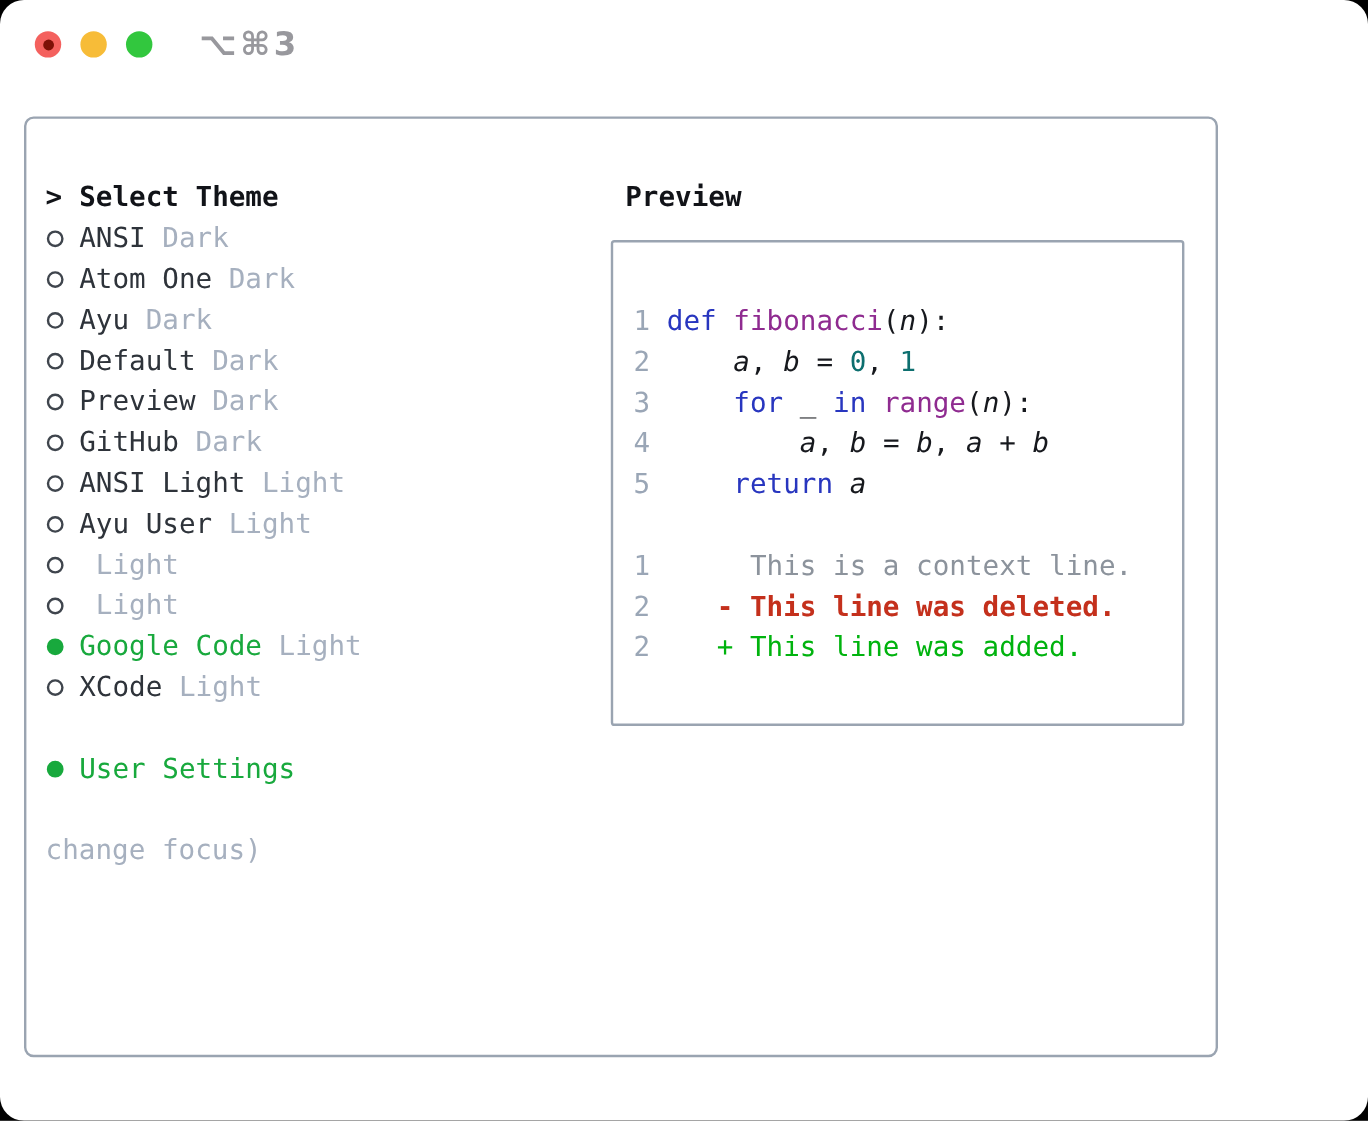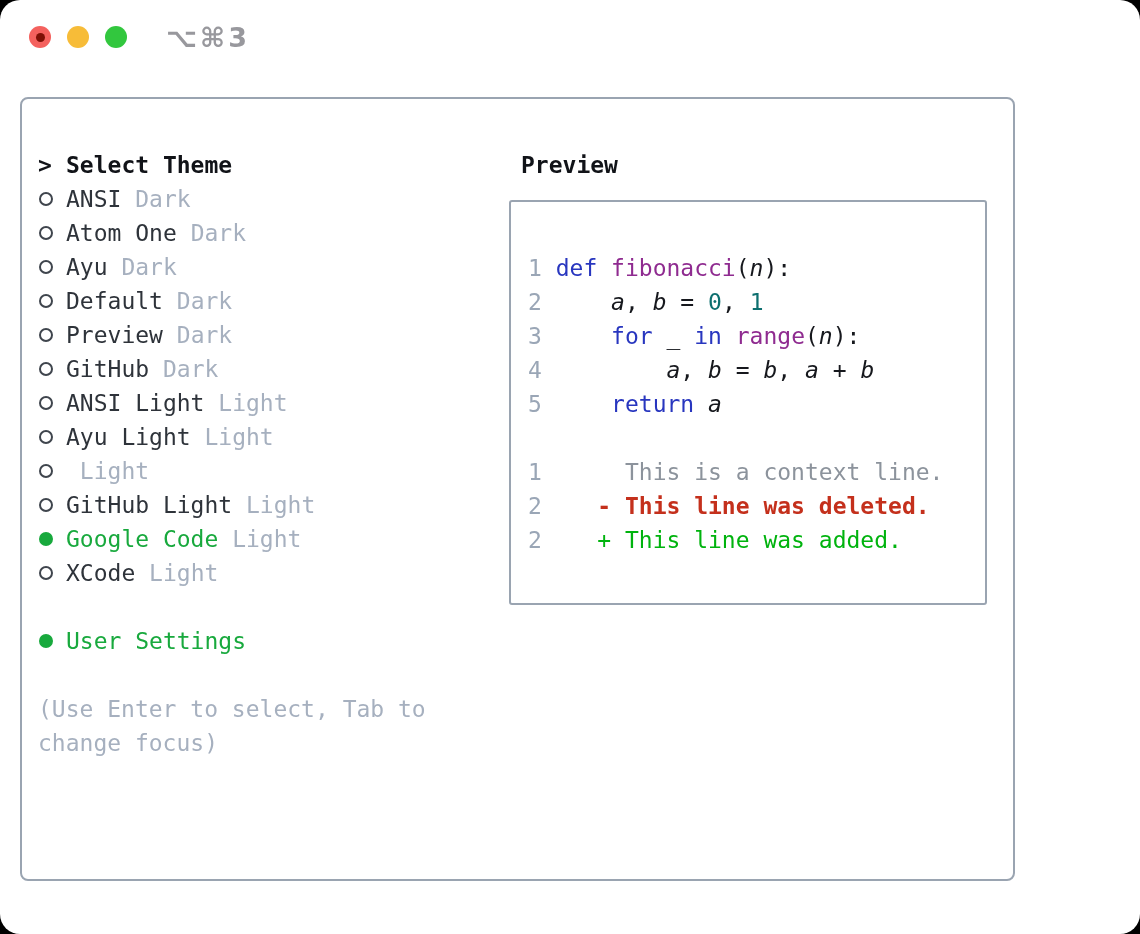--- a/index.html
+++ b/index.html
@@ -99,29 +99,28 @@
   <div class="panel">
     <div class="left-col" id="left-col">
         <div class="row"><span class="marker"><span class="prompt">&gt;</span></span><span class="hdr">Select Theme</span></div>
         <div class="row"><span class="marker"><span class="circle"></span></span><span class="nm">ANSI</span><span class="vr"> Dark</span></div>
         <div class="row"><span class="marker"><span class="circle"></span></span><span class="nm">Atom One</span><span class="vr"> Dark</span></div>
         <div class="row"><span class="marker"><span class="circle"></span></span><span class="nm">Ayu</span><span class="vr"> Dark</span></div>
         <div class="row"><span class="marker"><span class="circle"></span></span><span class="nm">Default</span><span class="vr"> Dark</span></div>
         <div class="row"><span class="marker"><span class="circle"></span></span><span class="nm">Preview</span><span class="vr"> Dark</span></div>
         <div class="row"><span class="marker"><span class="circle"></span></span><span class="nm">GitHub</span><span class="vr"> Dark</span></div>
         <div class="row"><span class="marker"><span class="circle"></span></span><span class="nm">ANSI Light</span><span class="vr"> Light</span></div>
-        <div class="row"><span class="marker"><span class="circle"></span></span><span class="nm">Ayu Light</span><span class="vr"> Light</span></div>
+        <div class="row"><span class="marker"><span class="circle"></span></span><span class="nm">Ayu User</span><span class="vr"> Light</span></div>
         <div class="row"><span class="marker"><span class="circle"></span></span><span class="vr"> Light</span></div>
-        <div class="row"><span class="marker"><span class="circle"></span></span><span class="nm">GitHub Light</span><span class="vr"> Light</span></div>
+        <div class="row"><span class="marker"><span class="circle"></span></span><span class="vr"> Light</span></div>
         <div class="row"><span class="marker"><span class="circle sel"></span></span><span class="nm sel">Google Code</span><span class="vr"> Light</span></div>
         <div class="row"><span class="marker"><span class="circle"></span></span><span class="nm">XCode</span><span class="vr"> Light</span></div>
         <div class="row"></div>
         <div class="row"><span class="marker"><span class="circle sel"></span></span><span class="nm sel">User Settings</span></div>
         <div class="row"></div>
-        <div class="hint">(Use Enter to select, Tab to</div>
         <div class="hint">change focus)</div>
       </div>
     <div class="preview-title">Preview</div>
     <div class="preview-box">
       <div class="code" id="code"><div class="line"><span class="tok-ln">1 </span><span class="tok-kw">def </span><span class="tok-fn">fibonacci</span><span class="tok-pl">(</span><span class="tok-var">n</span><span class="tok-pl">):</span></div><div class="line"><span class="tok-ln">2 </span><span class="tok-pl">    </span><span class="tok-var">a</span><span class="tok-pl">, </span><span class="tok-var">b</span><span class="tok-pl"> = </span><span class="tok-num">0</span><span class="tok-pl">, </span><span class="tok-num">1</span></div><div class="line"><span class="tok-ln">3 </span><span class="tok-pl">    </span><span class="tok-kw">for</span><span class="tok-pl"> _ </span><span class="tok-kw">in</span><span class="tok-pl"> </span><span class="tok-fn">range</span><span class="tok-pl">(</span><span class="tok-var">n</span><span class="tok-pl">):</span></div><div class="line"><span class="tok-ln">4 </span><span class="tok-pl">        </span><span class="tok-var">a</span><span class="tok-pl">, </span><span class="tok-var">b</span><span class="tok-pl"> = </span><span class="tok-var">b</span><span class="tok-pl">, </span><span class="tok-var">a</span><span class="tok-pl"> + </span><span class="tok-var">b</span></div><div class="line"><span class="tok-ln">5 </span><span class="tok-pl">    </span><span class="tok-kw">return</span><span class="tok-pl"> </span><span class="tok-var">a</span></div><div class="line"></div><div class="line"><span class="tok-ln">1 </span><span class="tok-ctx">     This is a context line.</span></div><div class="line"><span class="tok-ln">2 </span><span class="tok-del">   - This line was deleted.</span></div><div class="line"><span class="tok-ln">2 </span><span class="tok-add">   + This line was added.</span></div></div>
     </div>
   </div>
 </div>
 
 </body></html>

